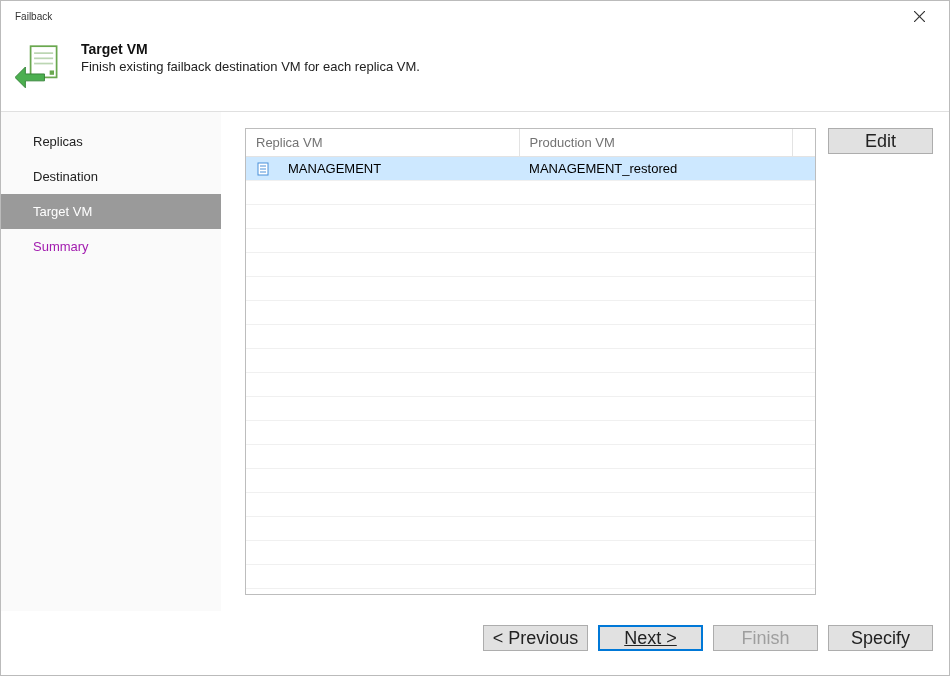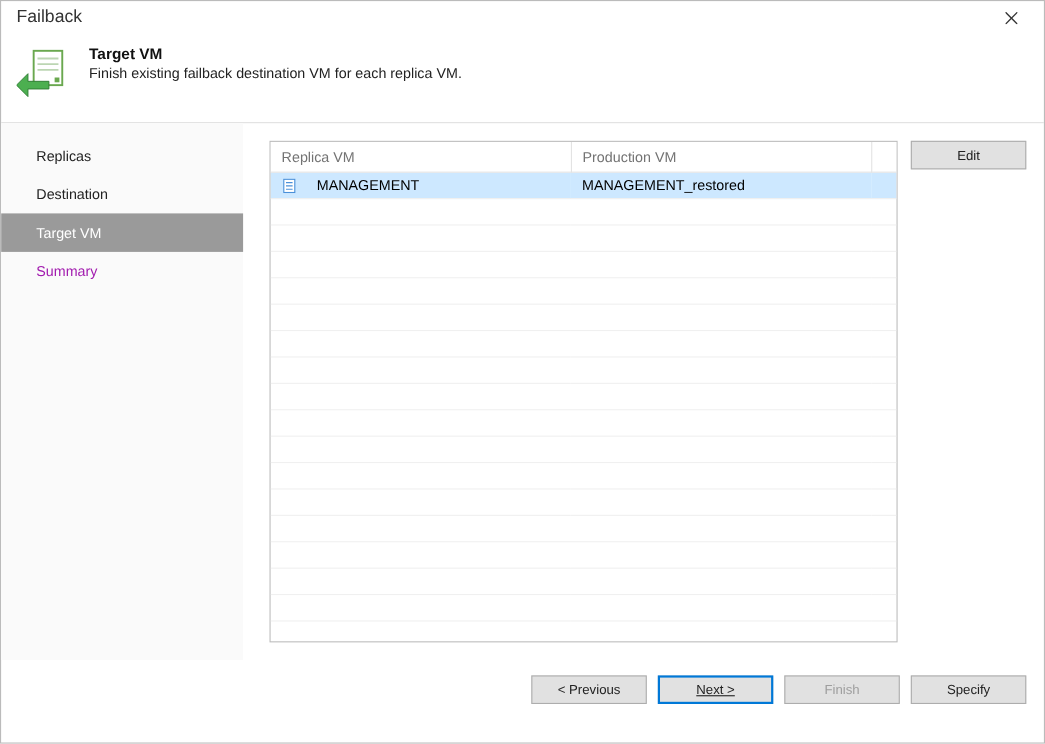--- a/index.html
+++ b/index.html
@@ -20,21 +20,21 @@
     }
     .titlebar {
       display: flex;
       justify-content: space-between;
       align-items: center;
       height: 30px;
       padding: 0 10px 0 14px;
       color: #333;
     }
     .titlebar .title {
-      font-size: 16px;
+      font-size: 10px;
     }
     .titlebar .close {
       width: 40px;
       height: 28px;
       display: flex;
       align-items: center;
       justify-content: center;
       cursor: pointer;
     }
     .header {
@@ -146,31 +146,31 @@
       width: 105px;
       display: flex;
       flex-direction: column;
     }
     .btn {
       border: 1px solid #adadad;
       background: #e1e1e1;
       padding: 5px 0;
       text-align: center;
       cursor: pointer;
-      font-size: 12px;
+      font-size: 18px;
       color: #222;
       height: 26px;
       line-height: 14px;
       width: 100%;
     }
     .footer {
       display: flex;
       justify-content: flex-end;
       gap: 10px;
-      padding: 14px 16px 35px;
+      padding: 14px 16px 24px;
     }
     .footer .btn {
       width: 105px;
     }
     .footer .btn.primary {
       border: 2px solid #0078d7;
       background: #e1e1e1;
       padding: 4px 0;
       text-decoration: underline;
     }

